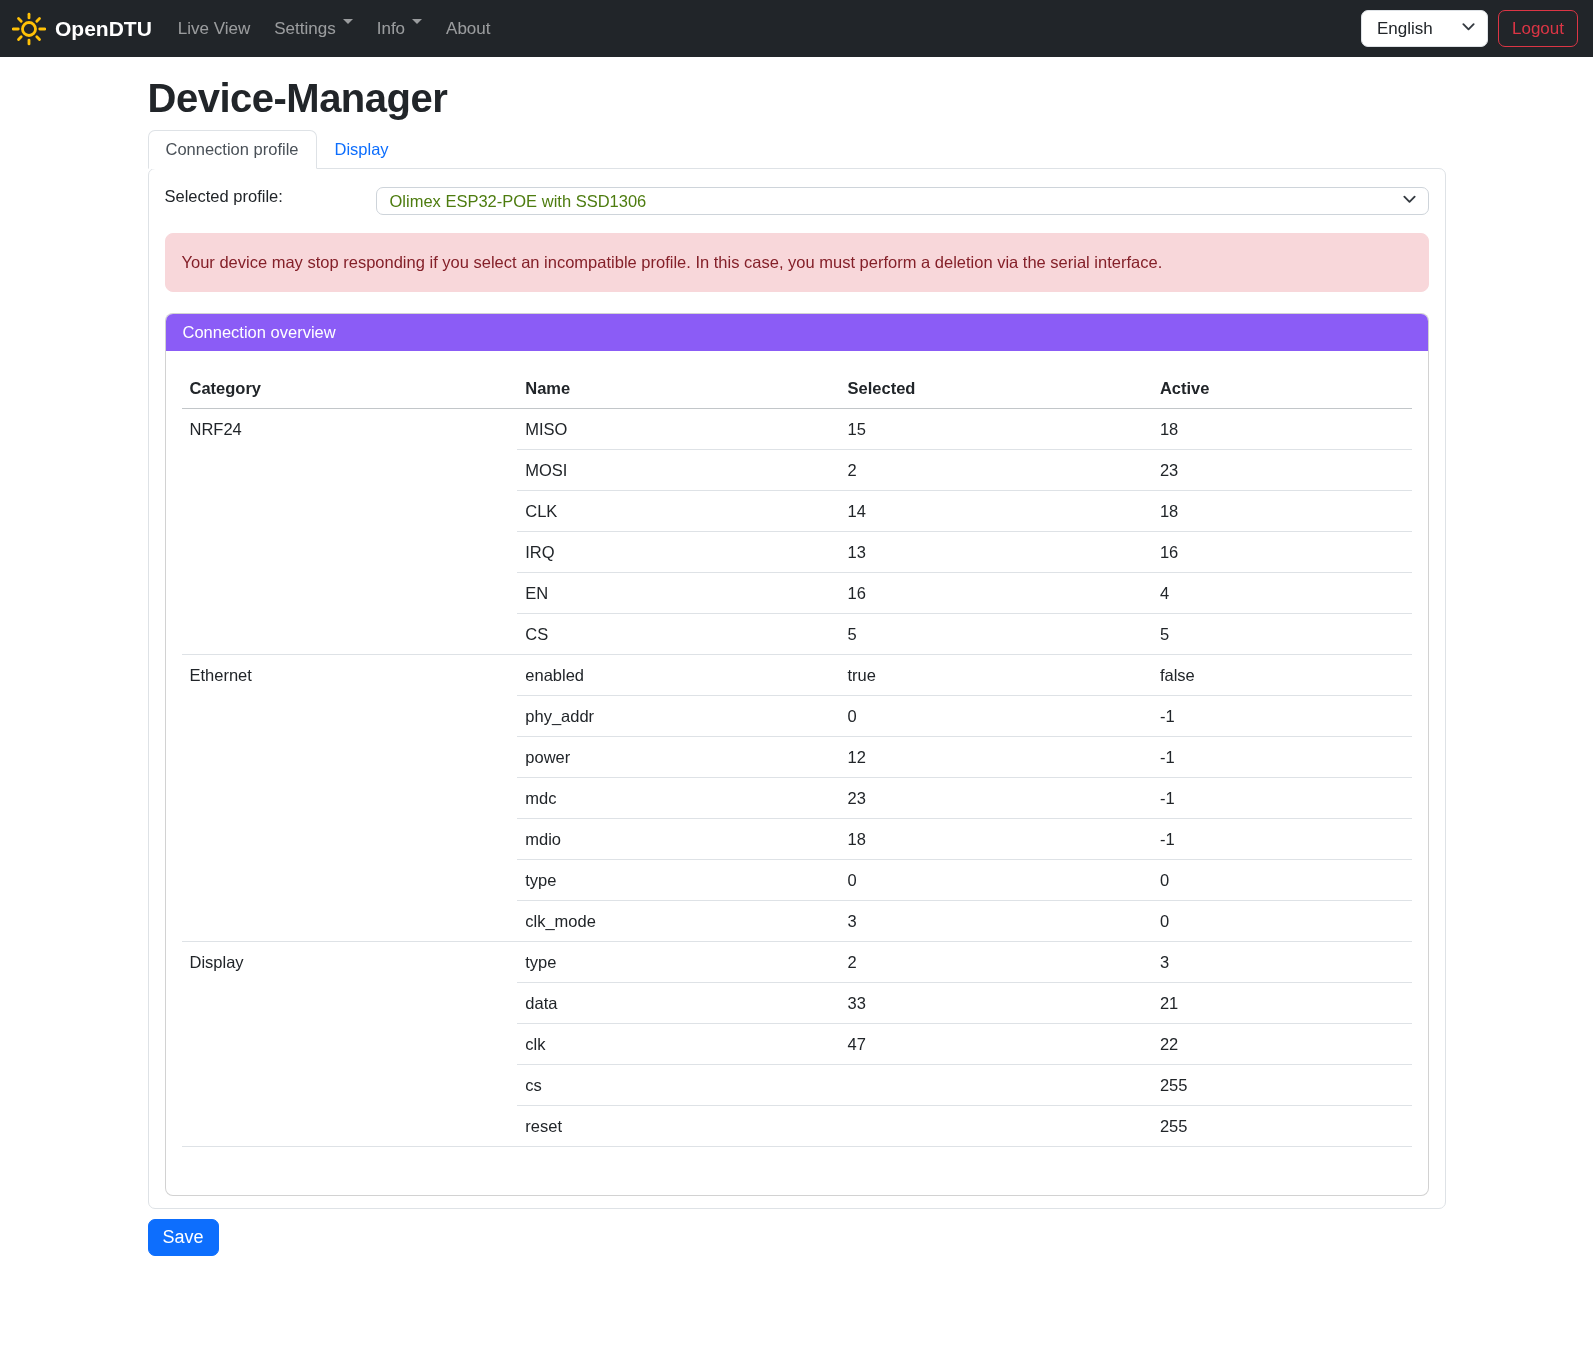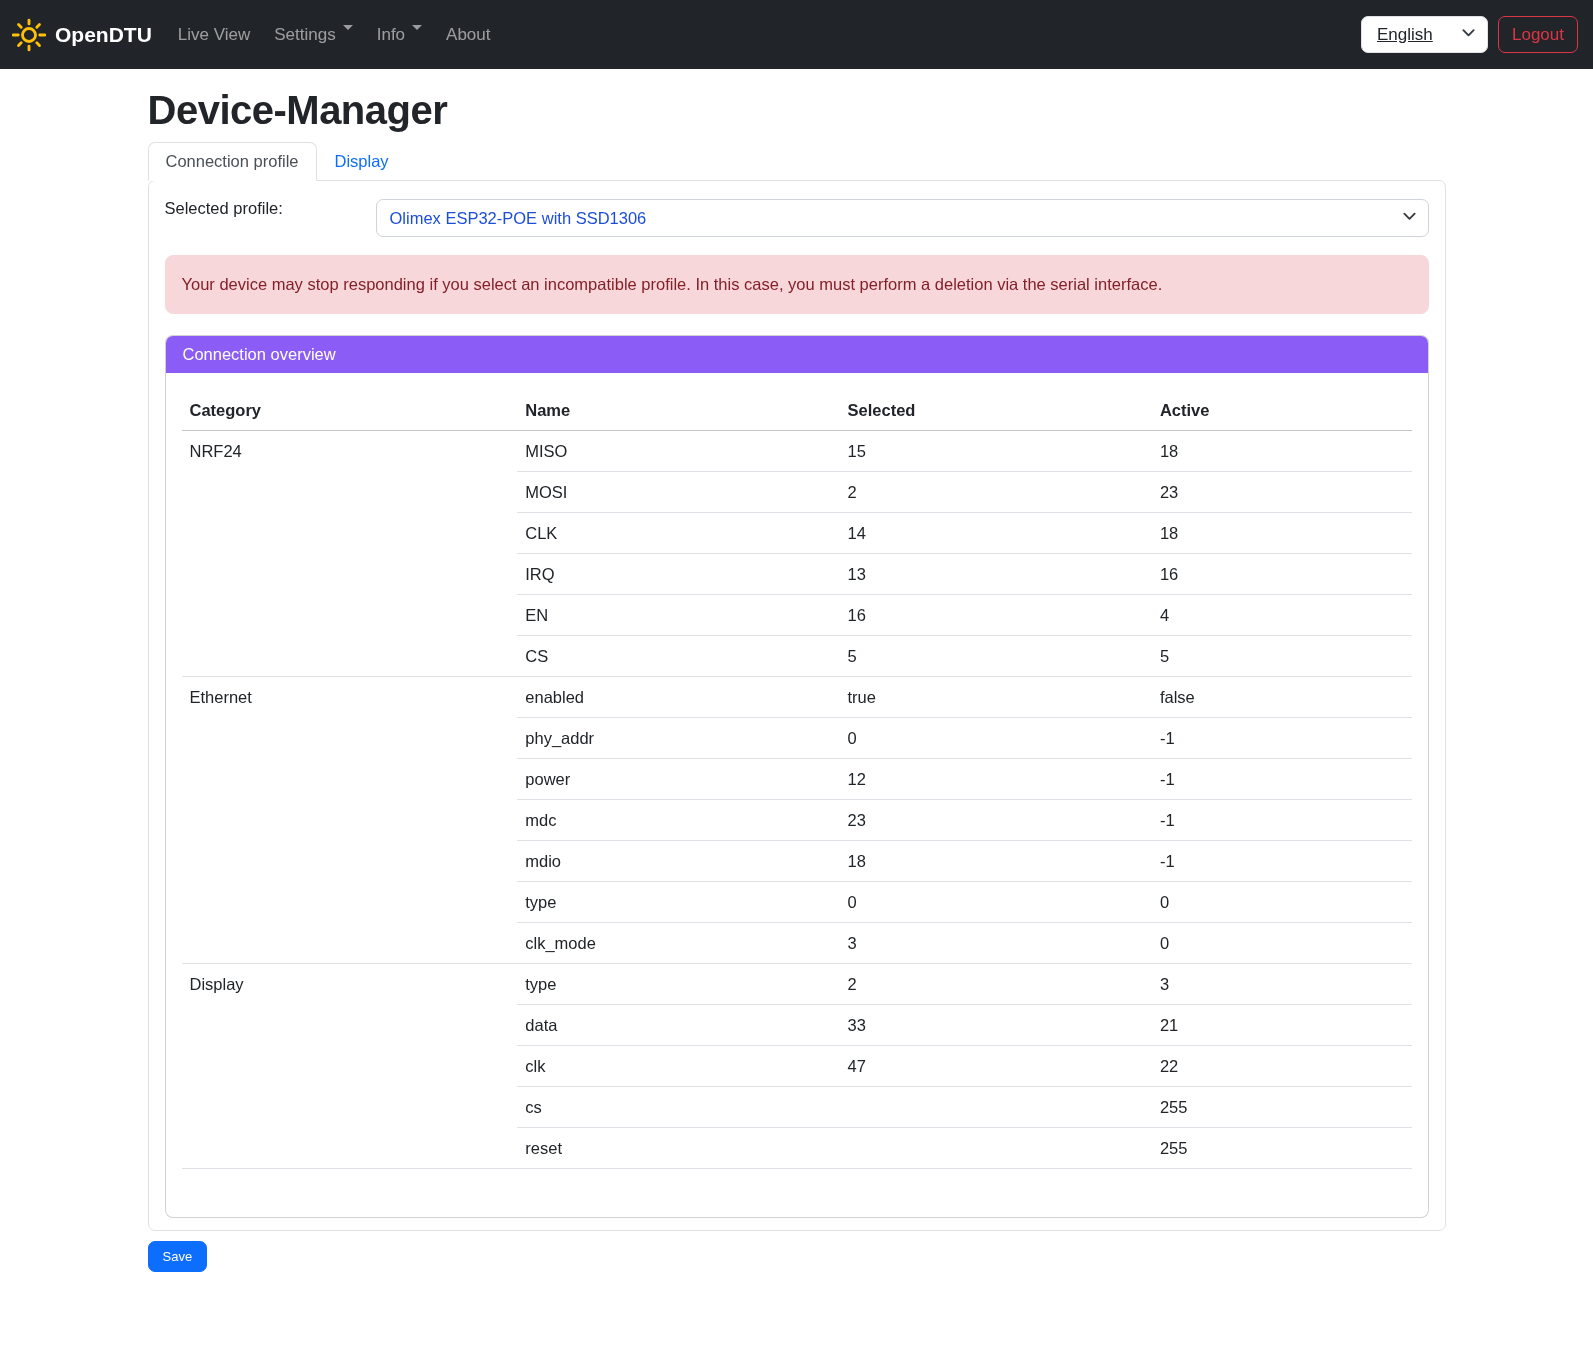--- a/index.html
+++ b/index.html
@@ -5,23 +5,22 @@
   * { box-sizing: border-box; }
   html,body { margin:0; padding:0; }
   body {
     width:1593px; min-height:1359px; background:#fff;
     font-family:"Liberation Sans","DejaVu Sans",sans-serif;
     color:#212529; font-size:16.5px;
   }
 
   
   .navbar {
-    height:69px; background:#212529; display:flex; align-items:center;
+    height:57px; background:#212529; display:flex; align-items:center;
     padding:0 15px 0 12px;
-    text-decoration:underline;
   }
   .brand { display:flex; align-items:center; gap:9px; color:#fff; font-size:21px; font-weight:700; cursor:pointer; }
   .navbar-menu { display:flex; align-items:center; margin-left:14px; }
   .nav-link {
     color:rgba(255,255,255,0.55); text-decoration:none; font-size:17px;
     padding:8px 9px; margin:0 3px; display:flex; align-items:flex-start; cursor:pointer;
   }
   .caret {
     display:inline-block; margin-left:7px; width:0; height:0;
     border-left:5px solid transparent; border-right:5px solid transparent;
@@ -50,23 +49,23 @@
   }
   .tab.active { background:#fff; border-color:#dee2e6 #dee2e6 #fff #dee2e6; color:#495057; cursor:default; }
   .tab.inactive { color:#0d6efd; }
 
   .card { border:1px solid #dee2e6; border-radius:7px; background:#fff; }
   .card-body { padding:18px 16px 12px 16px; }
 
   .profile-row { display:flex; }
   .profile-label { width:211px; flex:0 0 211px; font-size:16.5px; }
   .form-select {
-    flex:1; height:38px; background:#fff; border:1px solid #ced4da; border-radius:7px;
+    flex:1; height:28px; background:#fff; border:1px solid #ced4da; border-radius:7px;
     display:flex; align-items:center; padding:0 36px 0 13px; position:relative;
-    font-size:16.5px; color:#1d4ed8; cursor:pointer;
+    font-size:16.5px; color:#4d7c0f; cursor:pointer;
   }
 
   .alert-danger {
     margin-top:18px; background:#f8d7da; color:#842029; border:1px solid #f8d7da;
     border-radius:8px; padding:16px; font-size:16.5px; line-height:25px;
   }
 
   .inner-card { margin-top:21px; border:1px solid rgba(0,0,0,0.175); border-radius:8px; background:#fff; }
   .inner-card-header {
     background:#8b5cf6; color:#fff; padding:9px 17px; font-size:16.5px;
@@ -77,21 +76,21 @@
   table.overview { width:100%; border-collapse:collapse; margin-bottom:16px; }
   table.overview th, table.overview td {
     text-align:left; vertical-align:top; padding:8px; font-size:16.5px; line-height:24px;
   }
   table.overview th { font-weight:700; border-bottom:1px solid #c2c6c9; }
   table.overview td { border-bottom:1px solid #dee2e6; }
   col.c1 { width:27.3%; } col.c2 { width:26.2%; } col.c3 { width:25.4%; } col.c4 { width:21.1%; }
 
   .save-btn {
     margin:10px 0 0 0; background:#0d6efd; border:1px solid #0d6efd; color:#fff;
-    padding:7px 14px; border-radius:7px; font-size:13px; font-family:inherit; cursor:pointer;text-align:center;
+    padding:7px 14px; border-radius:7px; font-size:18px; font-family:inherit; cursor:pointer;text-align:center;
   }
 </style>
 </head>
 <body>
 
 <nav class="navbar">
   <div class="brand">
     <span style="display:flex;">
       <svg width="34" height="34" viewBox="0 0 24 24" fill="none" stroke="#ffc107" stroke-width="2" stroke-linecap="round">
         <circle cx="12" cy="12" r="4.6"></circle>

